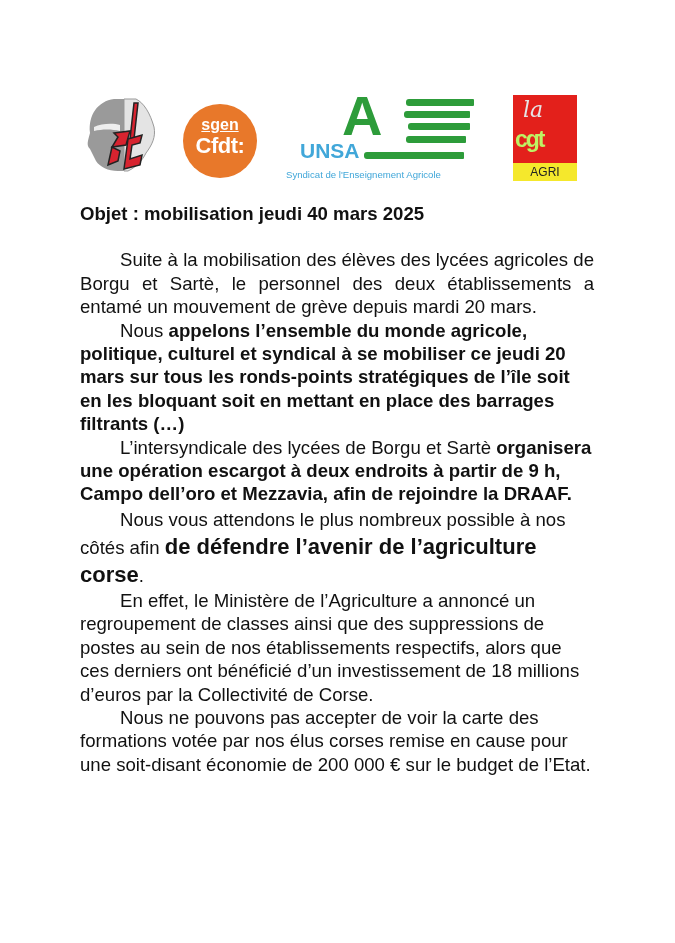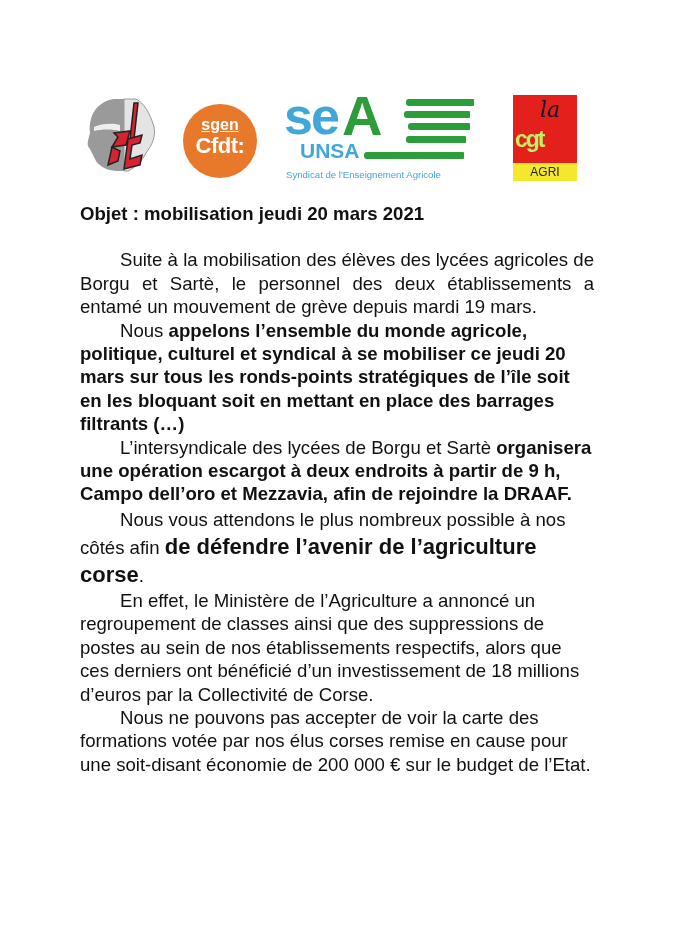--- a/index.html
+++ b/index.html
@@ -14,21 +14,21 @@
   .sgen .l2 { position:absolute; left:0; right:0; top:30px; font-size:22px; line-height:24px; letter-spacing:-0.5px; }
   
   .sea { left:284px; top:92px; width:190px; height:94px; }
   .sea .se { position:absolute; left:0; top:-2px; font-size:52px; font-weight:bold; color:#41a7d9; line-height:52px; letter-spacing:-2px; }
   .sea .a { position:absolute; left:58px; top:-4px; font-size:56px; font-weight:bold; color:#2d9c3a; line-height:56px; }
   .sea .unsa { position:absolute; left:16px; top:48px; font-size:21px; font-weight:bold; color:#41a7d9; line-height:22px; }
   .sea .sub { position:absolute; left:2px; top:77px; font-size:9.6px; color:#41a7d9; white-space:nowrap; }
   .stripe { position:absolute; height:7px; background:#2d9c3a; border-radius:3px 1px 1px 3px; }
   
   .cgt { left:513px; top:95px; width:64px; height:86px; background:#e3201b; overflow:hidden; }
-  .cgt .la { position:absolute; left:10px; top:4px; font-family:"DejaVu Serif", serif; font-style:italic; color:#0f172a; font-size:22px; line-height:22px;margin-left:17px; }
+  .cgt .la { position:absolute; left:10px; top:4px; font-family:"DejaVu Serif", serif; font-style:italic; color:#e5e5e5; font-size:22px; line-height:22px; }
   .cgt .cg { position:absolute; left:2px; top:26px; color:#bef264; font-weight:bold; font-size:23px; line-height:36px; letter-spacing:-2px; }
   .cgt .agri { position:absolute; left:0; right:0; bottom:0; height:18px; background:#f5e82c; color:#222; font-size:12px; text-align:center; line-height:18px; }
 
   .doc { position:absolute; left:80px; top:202px; width:514px; font-size:18.6px; line-height:23.4px; }
   .title { font-weight:bold; font-size:18.6px; margin:0 0 23px 0; }
   p { margin:0; text-indent:40px; }
   .just { text-align:justify; text-align-last:left; }
   b { font-weight:bold; }
   .big { font-size:22px; font-weight:bold; line-height:28px; }
 </style>
@@ -47,42 +47,41 @@
       <path d="M44 46 L58 42 L56 50 L48 52 L46 66 L58 62 L56 72 L40 76 Z" fill="#d7232f" stroke="#222" stroke-width="1.5"></path>
     </svg>
   </div>
 
   <div class="logo sgen">
     <div class="l1">sgen</div>
     <div class="l2">Cfdt:</div>
   </div>
 
   <div class="logo sea">
-    <div class="se">se</div>
     <div class="a">A</div>
     <div class="stripe" style="left:122px; top:7px; width:68px;"></div>
     <div class="stripe" style="left:120px; top:19px; width:66px;"></div>
     <div class="stripe" style="left:124px; top:31px; width:62px;"></div>
     <div class="stripe" style="left:122px; top:44px; width:60px;"></div>
     <div class="stripe" style="left:80px; top:60px; width:100px;"></div>
     <div class="unsa">UNSA</div>
     <div class="sub">Syndicat de l'Enseignement Agricole</div>
   </div>
 
   <div class="logo cgt">
     <div class="la">la</div>
     <div class="cg">cgt</div>
     <div class="agri">AGRI</div>
   </div>
 </div>
 
 <div class="doc">
-  <div class="title">Objet : mobilisation jeudi 20 mars 2021</div>
+  <div class="title">Objet : mobilisation jeudi 40 mars 2025</div>
 
-  <p class="just">Suite à la mobilisation des élèves des lycées agricoles de Borgu et Sartè, le personnel des deux établissements a entamé un mouvement de grève depuis mardi 19 mars.</p>
+  <p class="just">Suite à la mobilisation des élèves des lycées agricoles de Borgu et Sartè, le personnel des deux établissements a entamé un mouvement de grève depuis mardi 20 mars.</p>
 
   <p>
     <span>Nous </span><b>appelons l’ensemble du monde agricole, politique, culturel et syndical à se mobiliser ce jeudi 20 mars sur tous les ronds-points stratégiques de l’île soit en les bloquant soit en mettant en place des barrages filtrants (…)</b>
   </p>
 
   <p>
     <span>L’intersyndicale des lycées de Borgu et Sartè </span><b>organisera une opération escargot à deux endroits à partir de 9 h, Campo dell’oro et Mezzavia, afin de rejoindre la DRAAF.</b>
   </p>
 
   <p style="line-height:27px;">

